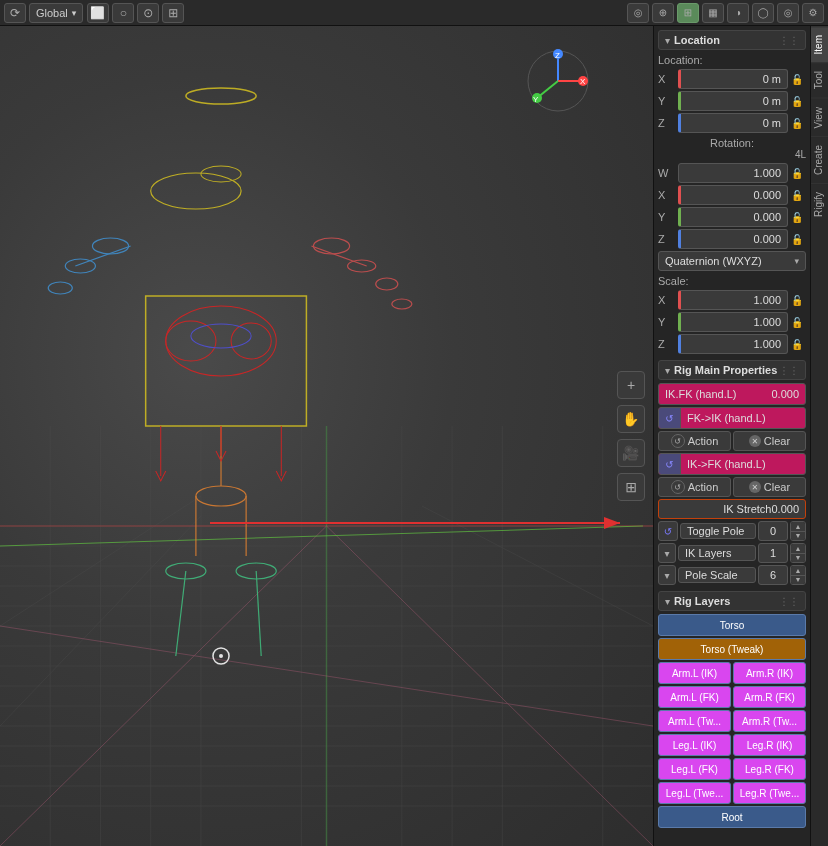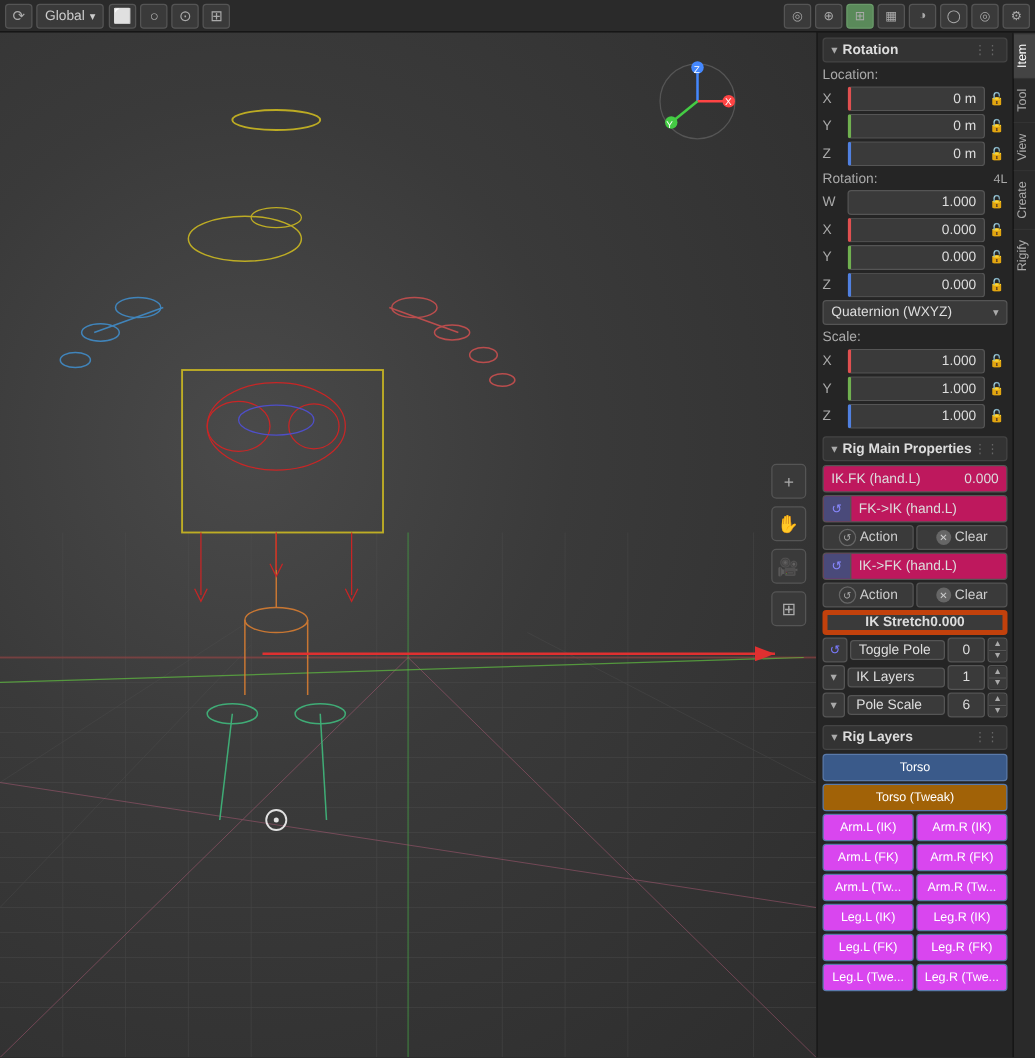--- a/index.html
+++ b/index.html
@@ -378,28 +378,27 @@
     .layer-btn.tweak { background: #a16207; }
     .layer-btn.root { background: #3a5a8a; }
 
     
     .ikstretch-row {
       display: flex; align-items: center; margin-bottom: 2px;
     }
     .ikstretch-field {
       flex: 1;
       background: #3a3a3a;
-      border: 4px solid #c2410c;
+      border: 1px solid #c2410c;
       border-radius: 3px;
       height: 20px;
       display: flex; align-items: center;
       padding: 0 6px;
       font-size: 11px; color: #ddd;
-      justify-content: center;
-      font-weight: bold;
+      justify-content: flex-end;
     }
 
     
     .gizmo-svg { width: 70px; height: 70px; }
 
     
     .arrow-svg { position: absolute; top: 487px; left: 200px; }
   </style>
 </head>
 <body>
@@ -581,21 +580,21 @@
   </div>
 
   <div class="right-panel">
 
     <div style="display:flex; flex-direction:column; height:100%; position:relative;">
       <div style="display:flex; flex-direction:row; height:100%;">
         <div style="flex:1; overflow-y:auto; padding:4px 4px 4px 4px;" class="panel-content">
 
           <div class="section-header">
             <span class="arrow">▾</span>
-            <span class="label">Rotation</span>
+            <span class="label">Location</span>
             <span class="dots">⋮⋮</span>
           </div>
 
           <div class="section-label-row">
             <span class="lbl">Location:</span>
           </div>
           <div class="field-row">
             <span class="field-label">X</span>
             <div class="field-value xyz-x">0 m</div>
             <div class="lock-icon">🔓</div>
@@ -604,21 +603,21 @@
             <span class="field-label">Y</span>
             <div class="field-value xyz-y">0 m</div>
             <div class="lock-icon">🔓</div>
           </div>
           <div class="field-row">
             <span class="field-label">Z</span>
             <div class="field-value xyz-z">0 m</div>
             <div class="lock-icon">🔓</div>
           </div>
 
-          <div class="section-label-row" style="margin-top:4px;">
+          <div class="section-label-row" style="margin-top:4px;flex-direction:column;">
             <span class="lbl">Rotation:</span>
             <span style="margin-left:auto;color:#aaa;font-size:10px;">4L</span>
           </div>
           <div class="field-row">
             <span class="field-label">W</span>
             <div class="field-value">1.000</div>
             <div class="lock-icon">🔓</div>
           </div>
           <div class="field-row">
             <span class="field-label">X</span>
@@ -766,20 +765,21 @@
 
             <div class="layer-btn">Leg.L (IK)</div>
             <div class="layer-btn">Leg.R (IK)</div>
 
             <div class="layer-btn">Leg.L (FK)</div>
             <div class="layer-btn">Leg.R (FK)</div>
 
             <div class="layer-btn">Leg.L (Twe...</div>
             <div class="layer-btn">Leg.R (Twe...</div>
 
+            <div class="layer-btn full-width root">Root</div>
           </div>
 
         </div>
 
         <div style="width:18px; background:#2a2a2a; border-left:1px solid #111; display:flex; flex-direction:column; flex-shrink:0;">
           <div class="tab-item active">Item</div>
           <div class="tab-item">Tool</div>
           <div class="tab-item">View</div>
           <div class="tab-item">Create</div>
           <div class="tab-item">Rigify</div>

